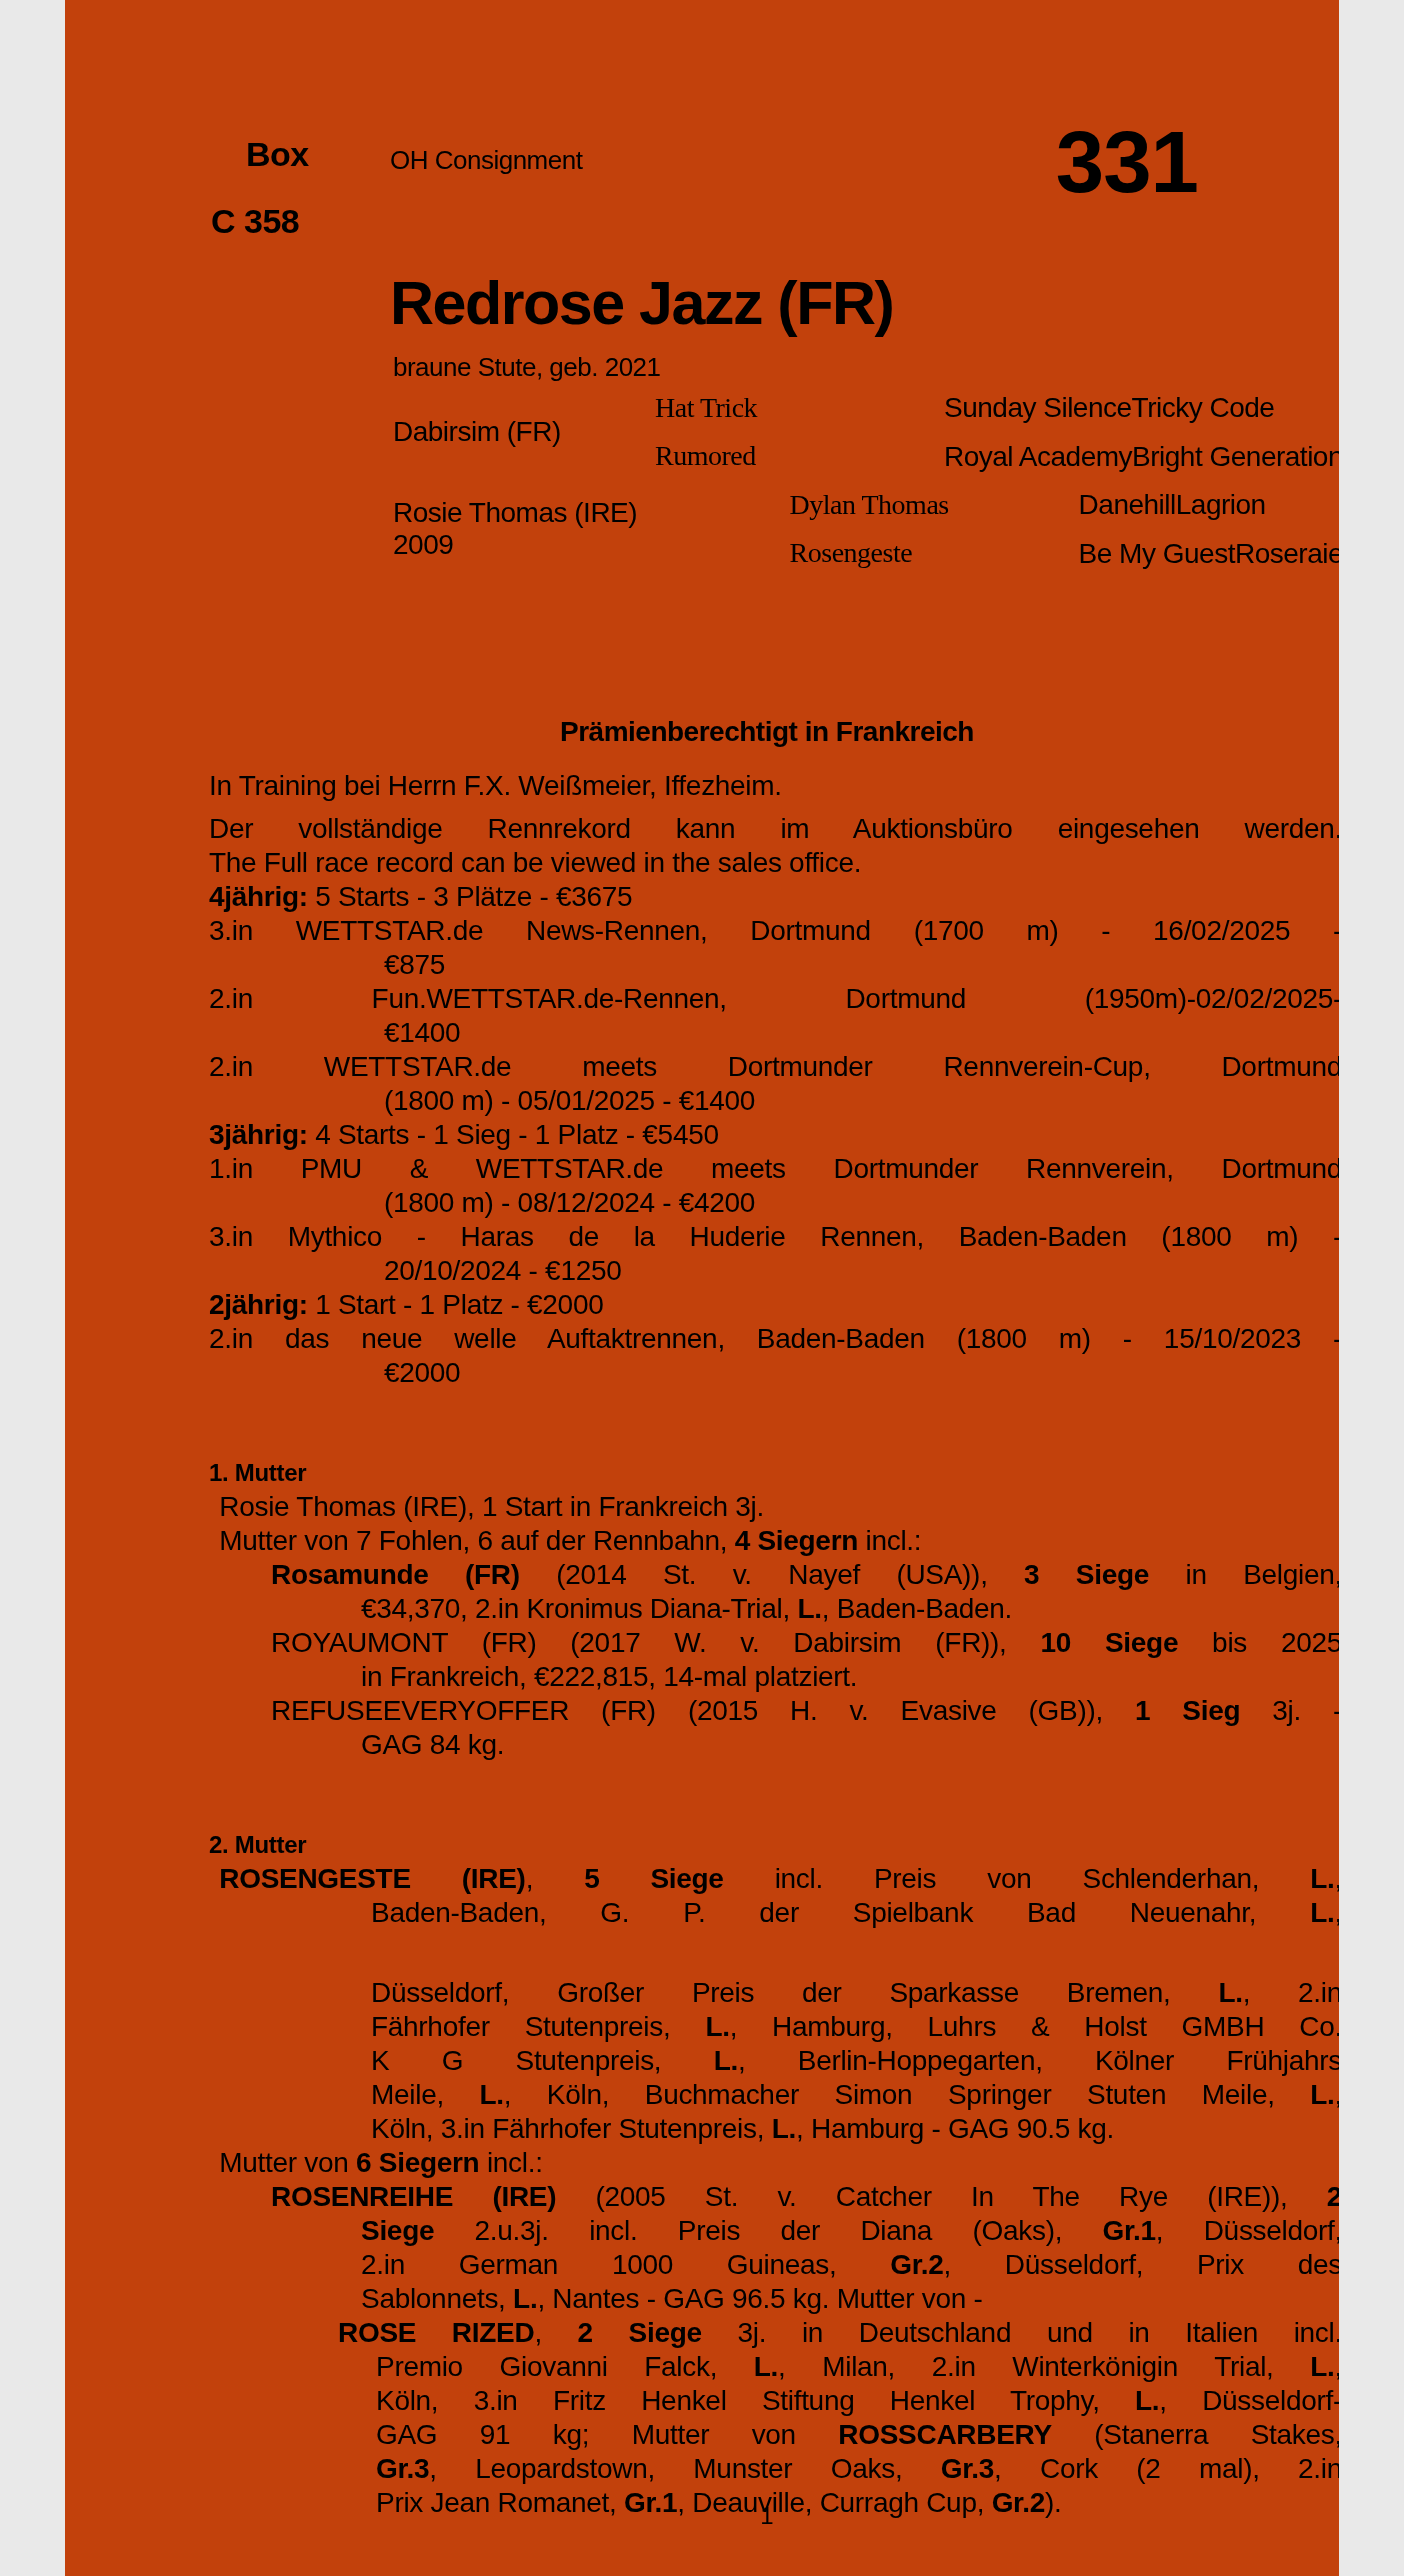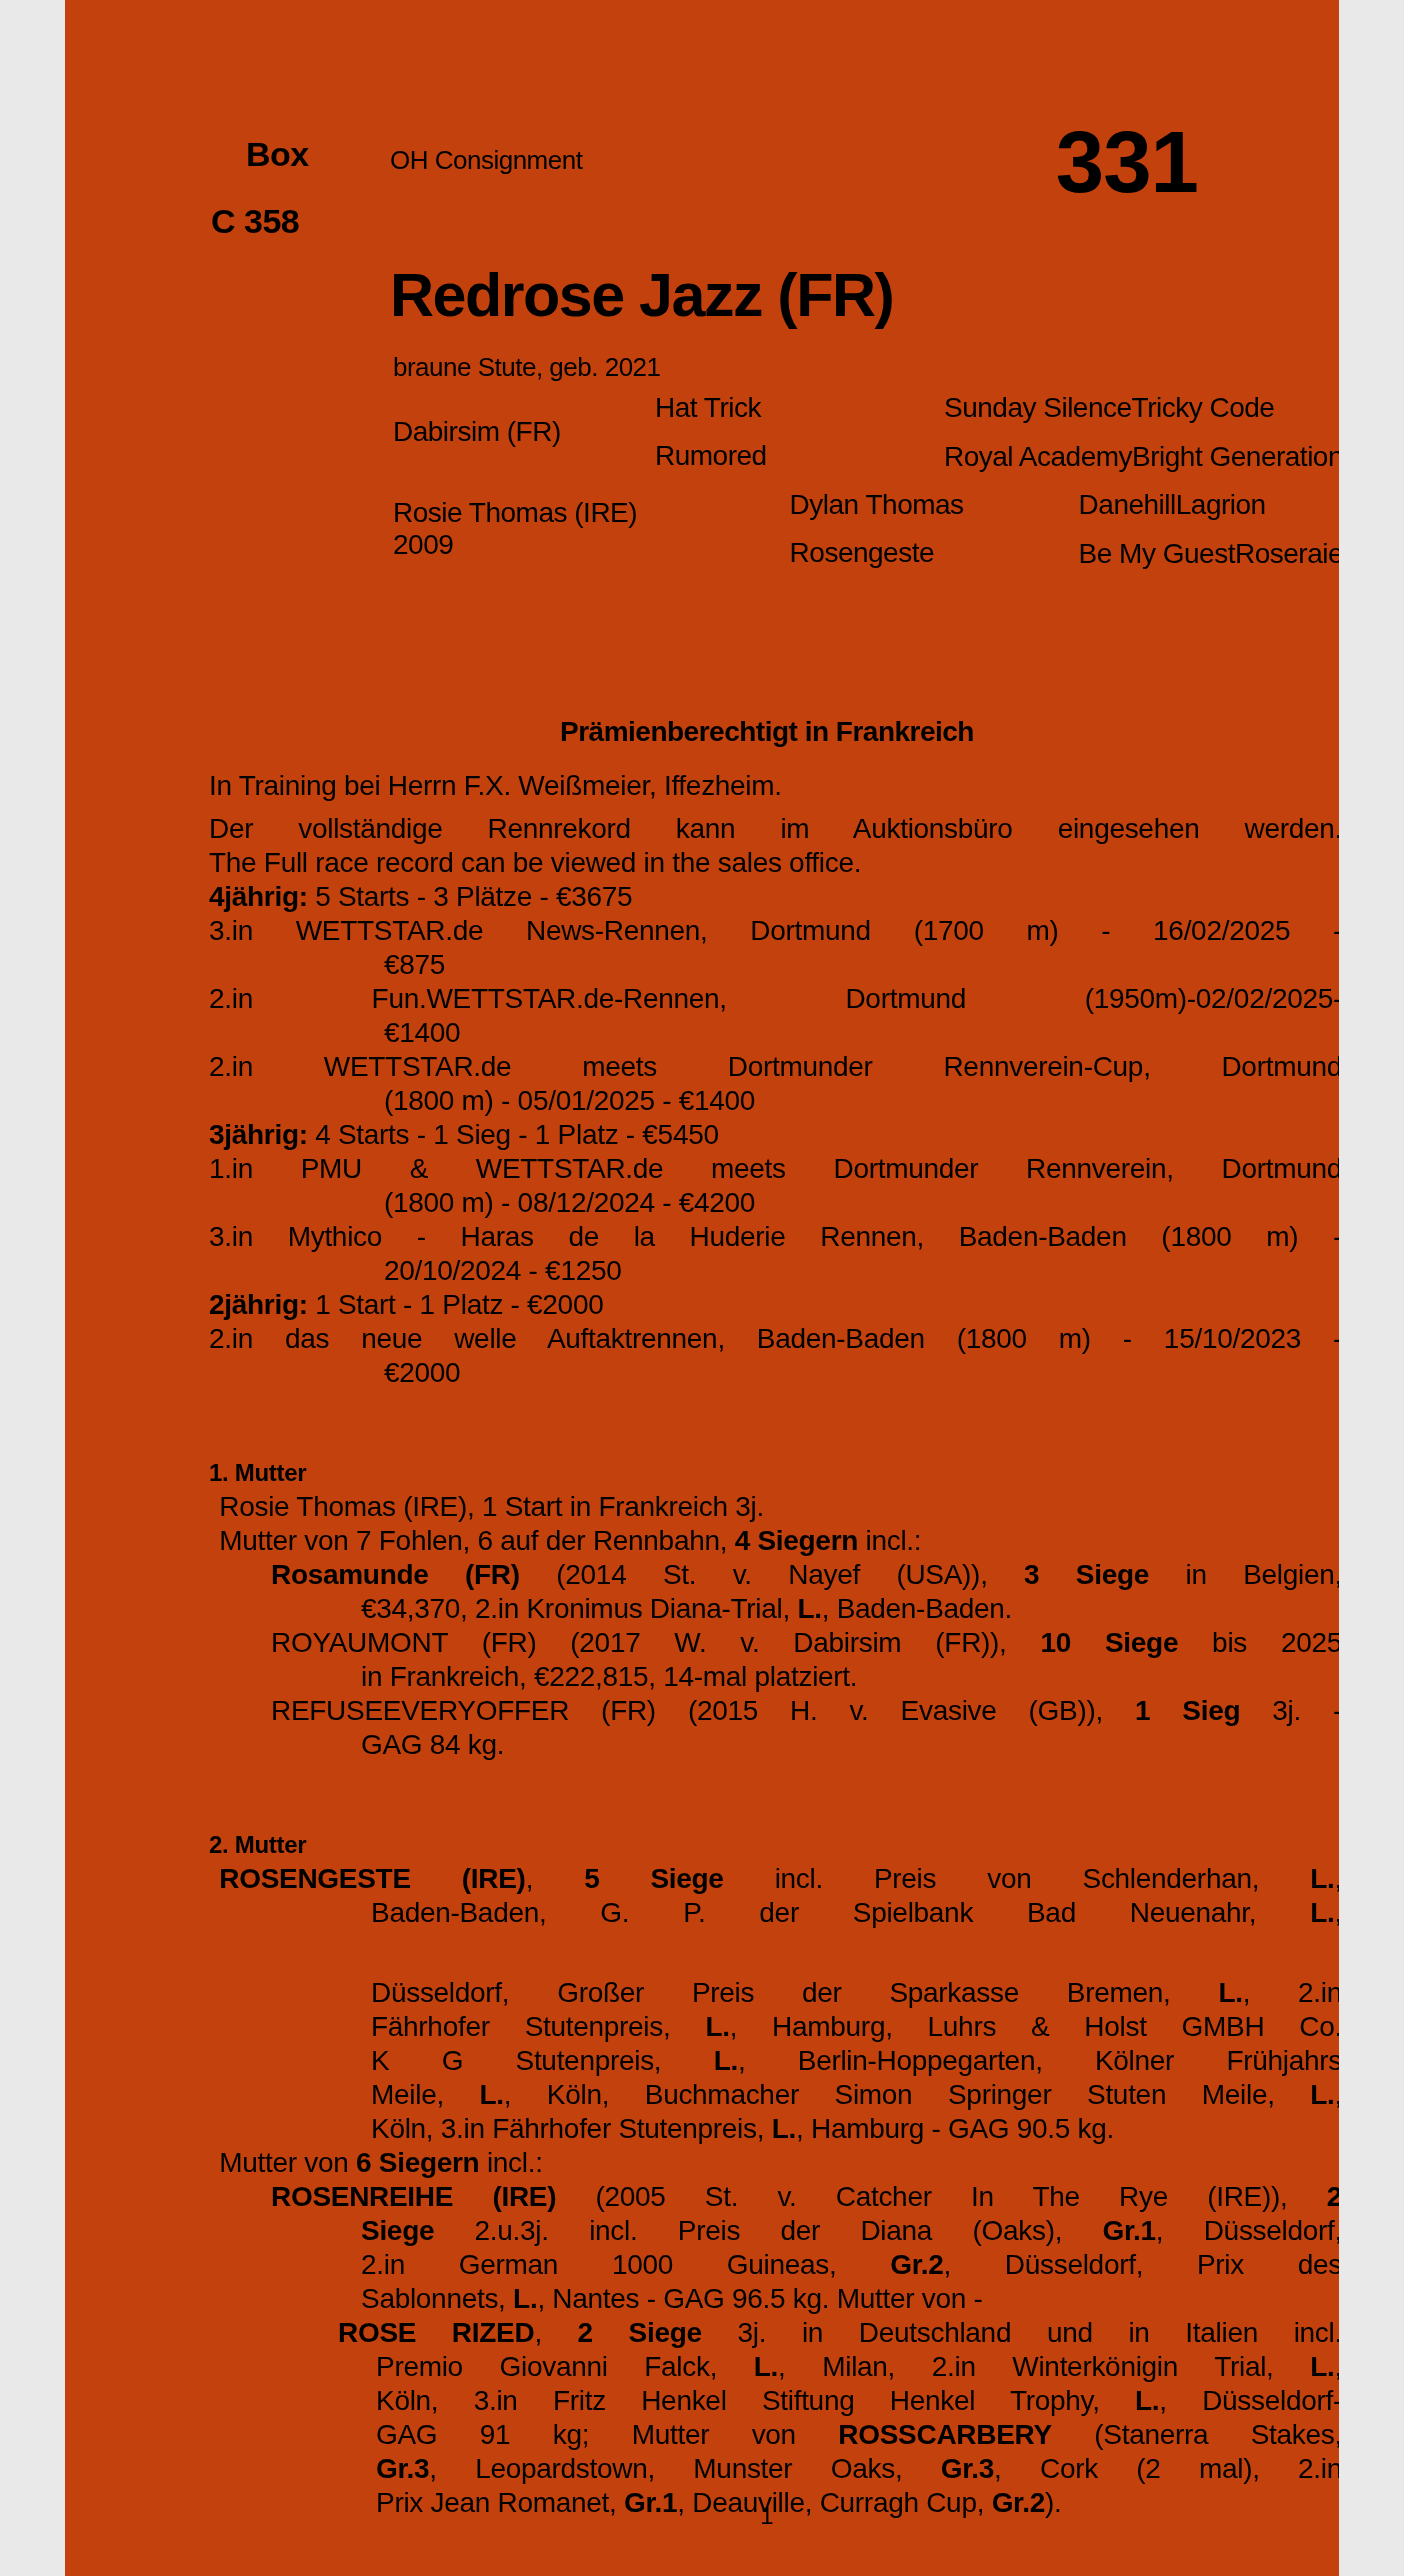--- a/index.html
+++ b/index.html
@@ -11,29 +11,29 @@
     overflow:hidden;
     margin:0 auto;
   }
   .abs{position:absolute;}
   
   .box-label{left:181px;top:135px;font-size:34px;font-weight:bold;letter-spacing:-0.5px;}
   .consignor{left:325px;top:145px;font-size:26px;letter-spacing:-0.5px;}
   .lot-number{top:118px;right:141px;font-size:87px;font-weight:bold;line-height:1;letter-spacing:-1px;}
   .box-number{left:146px;top:202px;font-size:34px;font-weight:bold;letter-spacing:-0.5px;}
   
-  .title{left:325px;top:260px;font-size:61px;font-weight:bold;letter-spacing:-1.5px;white-space:nowrap;}
+  .title{left:325px;top:268px;font-size:61px;font-weight:bold;letter-spacing:-1.5px;white-space:nowrap;}
   .subtitle{left:328px;top:352px;font-size:26px;letter-spacing:-0.5px;}
   
   .pedigree{left:328px;top:391px;width:950px;font-size:28px;letter-spacing:-0.5px;}
   .ped-half{display:flex;margin-bottom:15.5px;}
   .ped-sire-cell{width:407px;display:flex;flex-direction:column;justify-content:center;}
   .ped-parent-col{flex:1;display:flex;flex-direction:column;row-gap:15.5px;}
   .ped-pair{display:flex;}
-  .ped-parent-cell{width:289px;display:flex;align-items:center;}
+  .ped-parent-cell{width:289px;display:flex;align-items:center;font-family:Liberation Serif, serif;}
   .ped-gp-col{flex:1;display:flex;flex-direction:row;}
   .ped-gp{height:33px;line-height:33px;white-space:nowrap;}
   
   .premium{left:0;top:716px;width:1404px;text-align:center;font-size:28px;font-weight:bold;letter-spacing:-0.5px;}
   
   .body{left:144px;top:769px;width:1133px;font-size:28px;line-height:34px;letter-spacing:-0.3px;}
   .line{min-height:34px;}
   .line.just{text-align:justify;text-align-last:justify;}
   .b{font-weight:bold;}
   .h{font-size:24px;font-weight:bold;}

